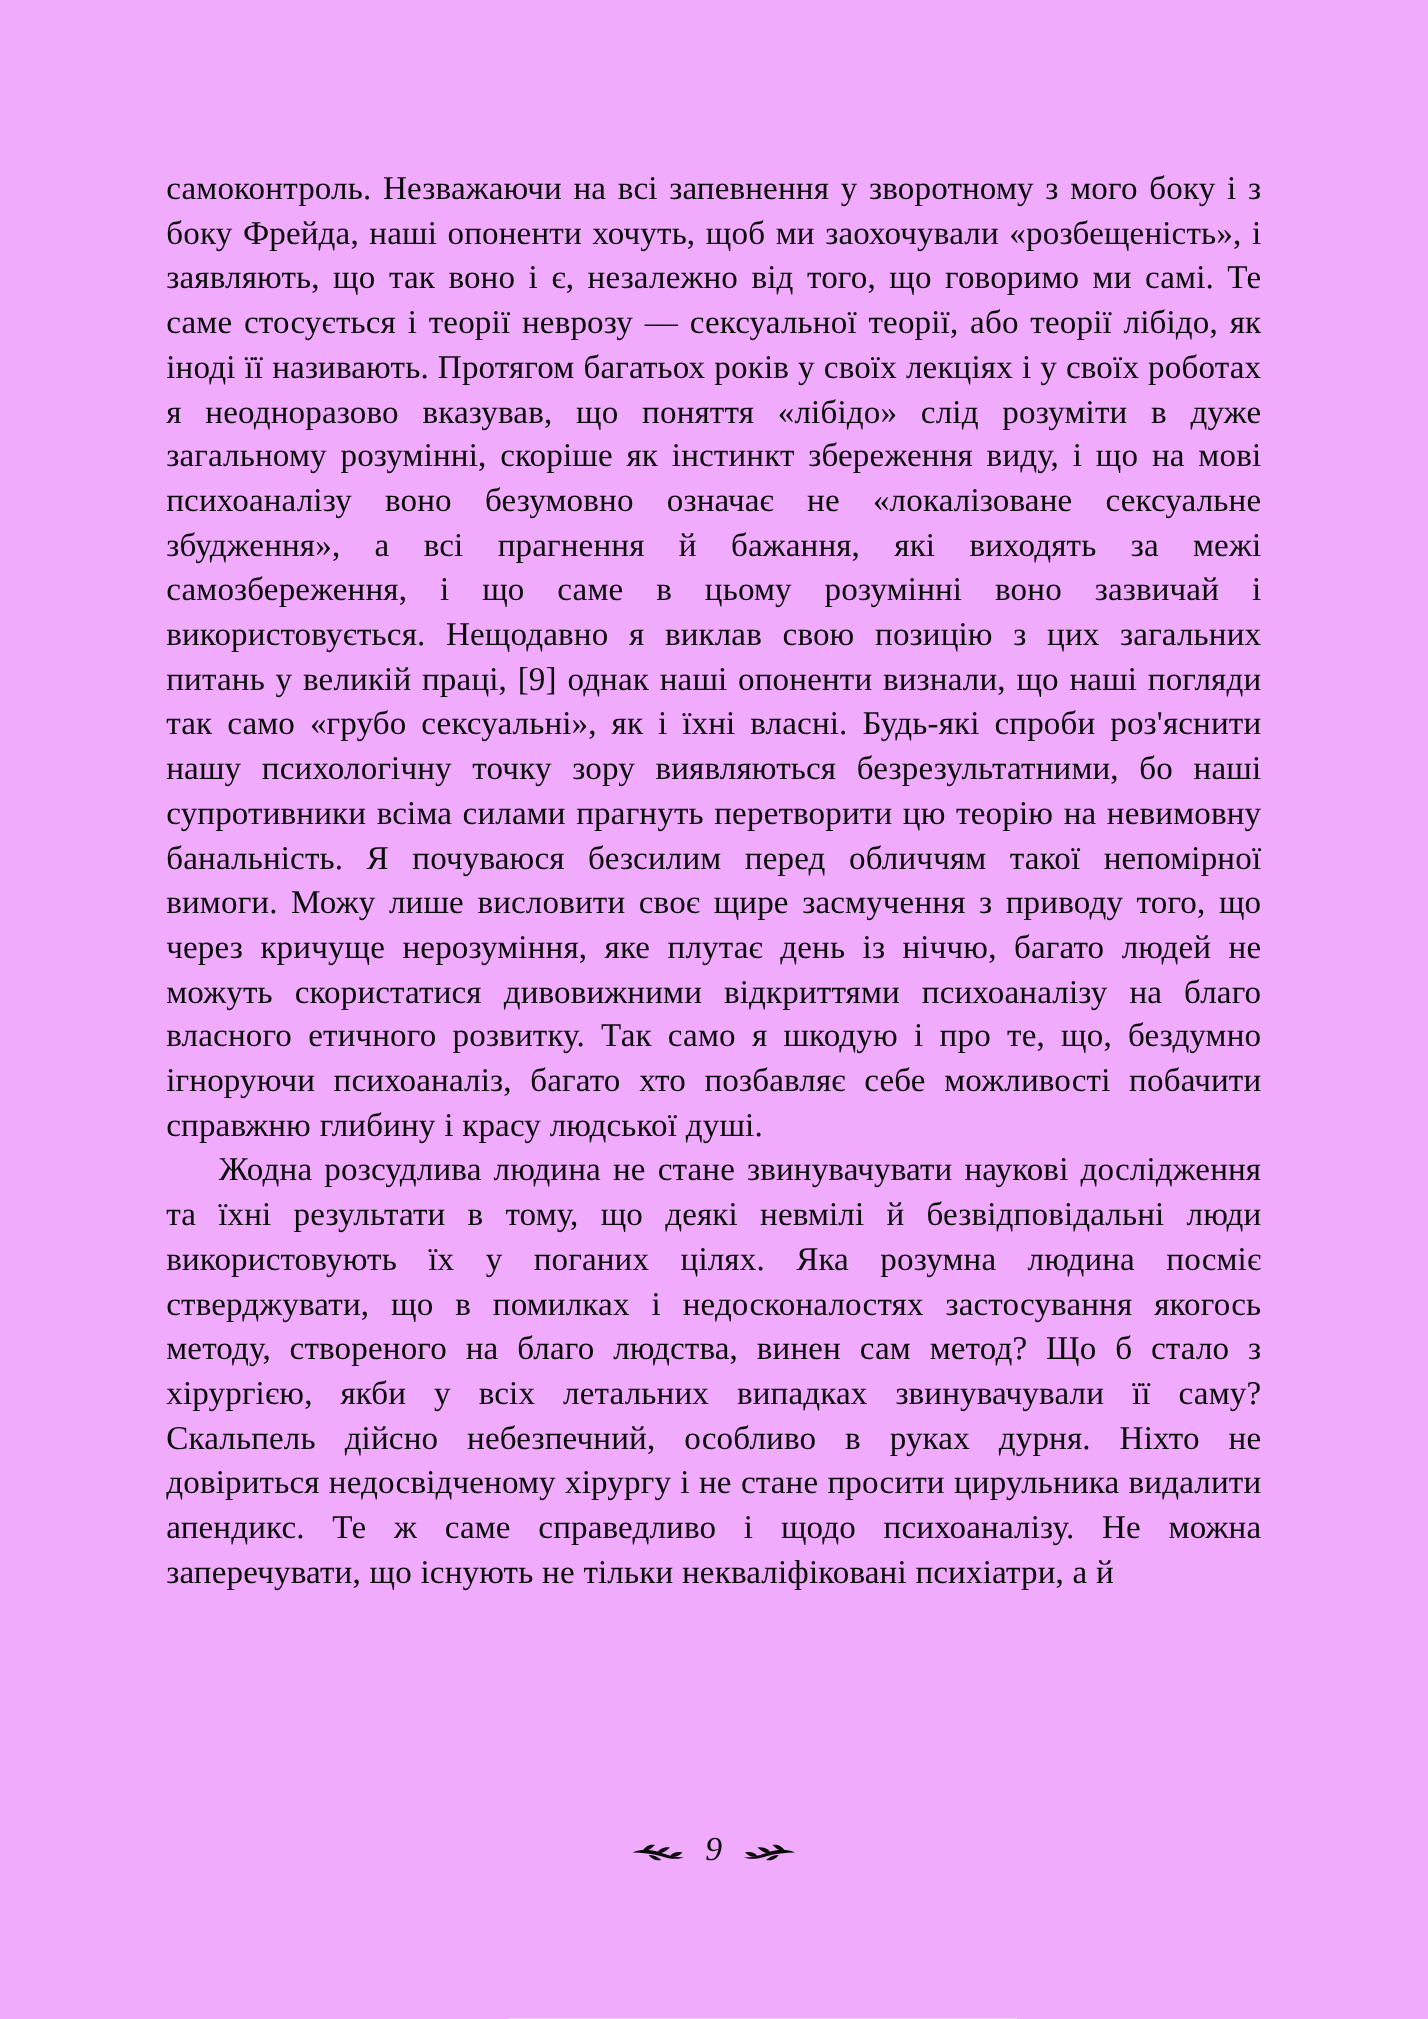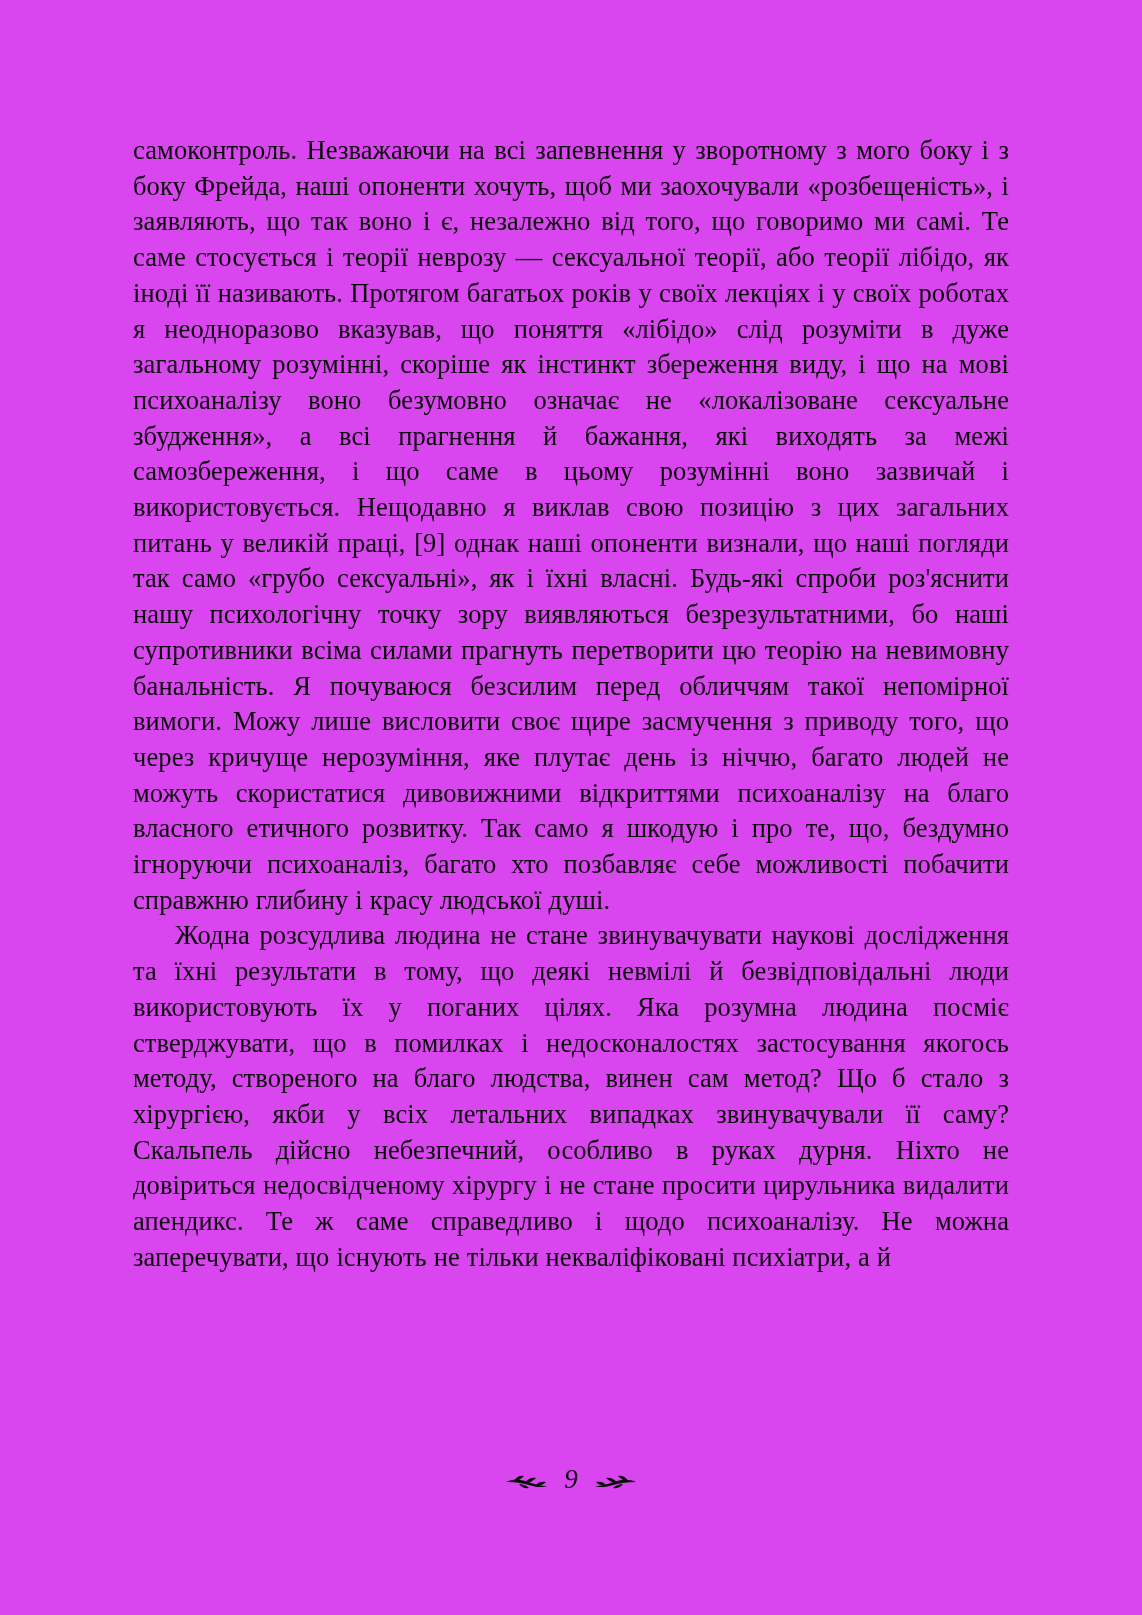--- a/index.html
+++ b/index.html
@@ -5,21 +5,21 @@
   html, body {
     margin: 0;
     padding: 0;
     background: #ffffff;
   }
 
   .page {
     position: relative;
     width: 1142px;
     height: 1615px;
-    background: #d946ef;
+    background: #f0abfc;
     box-sizing: border-box;
     overflow: hidden;
   }
 
   .text-block {
     position: absolute;
     left: 133px;
     top: 133px;
     width: 876px;
   }

